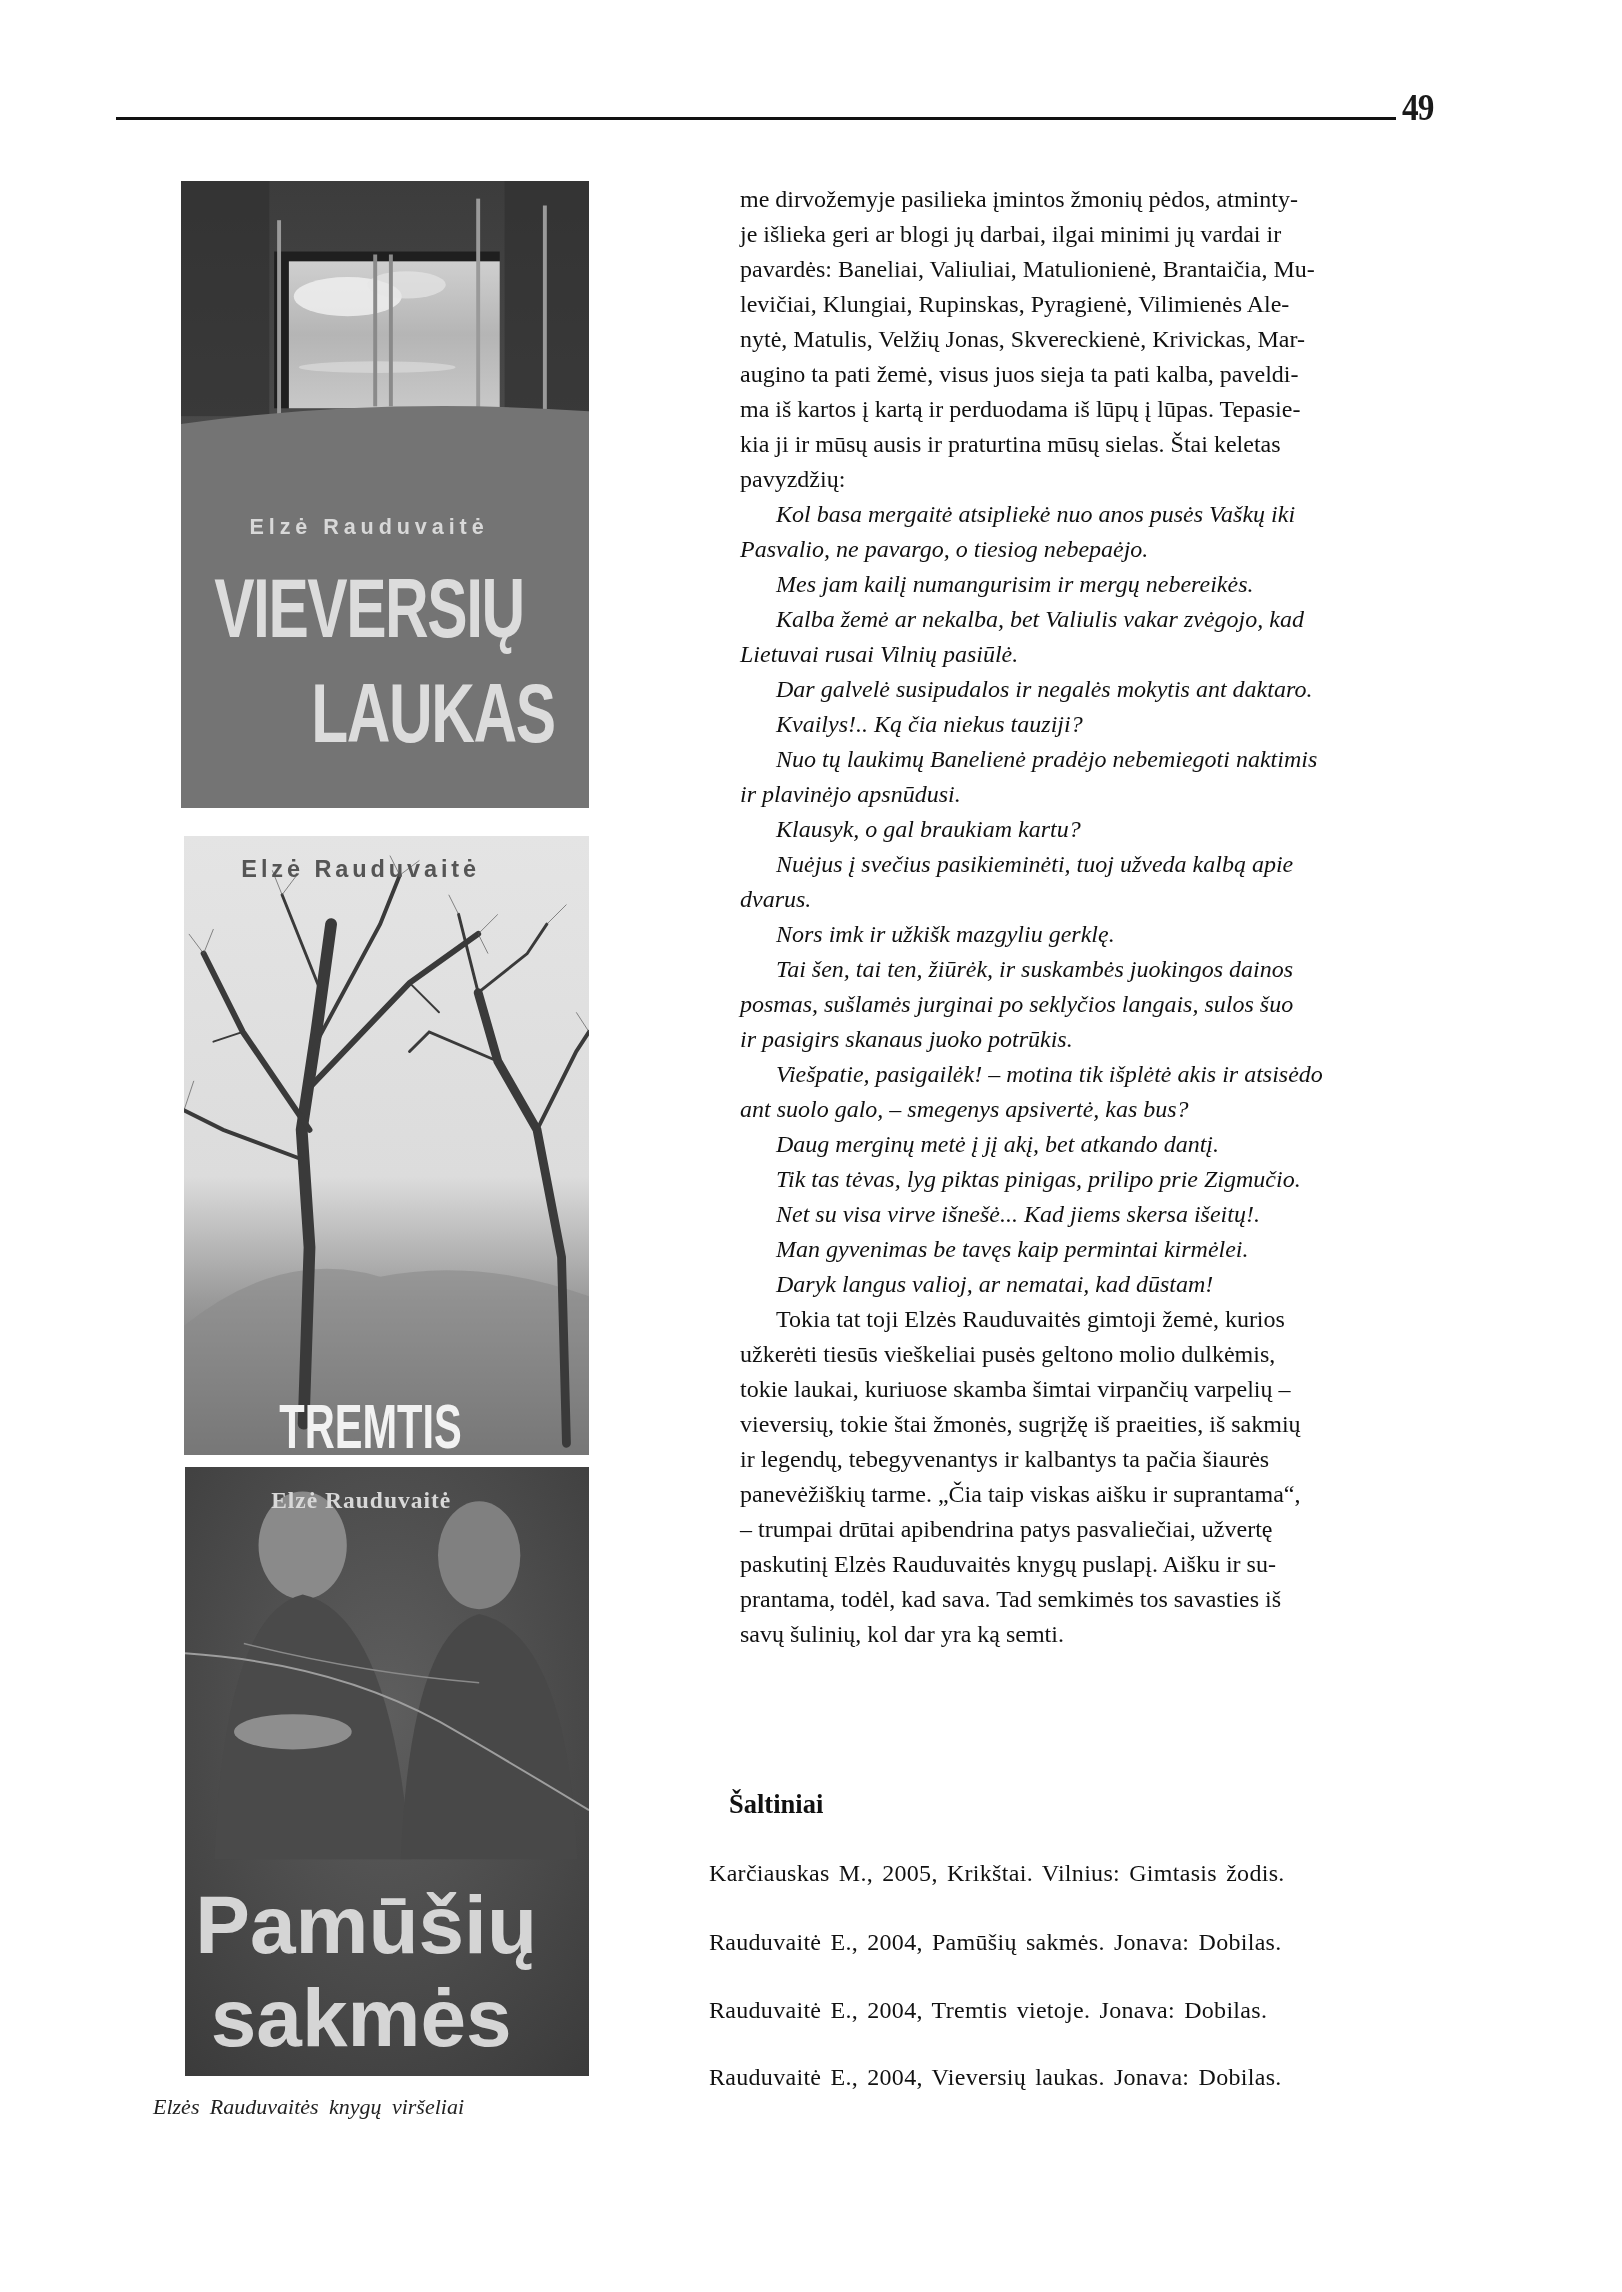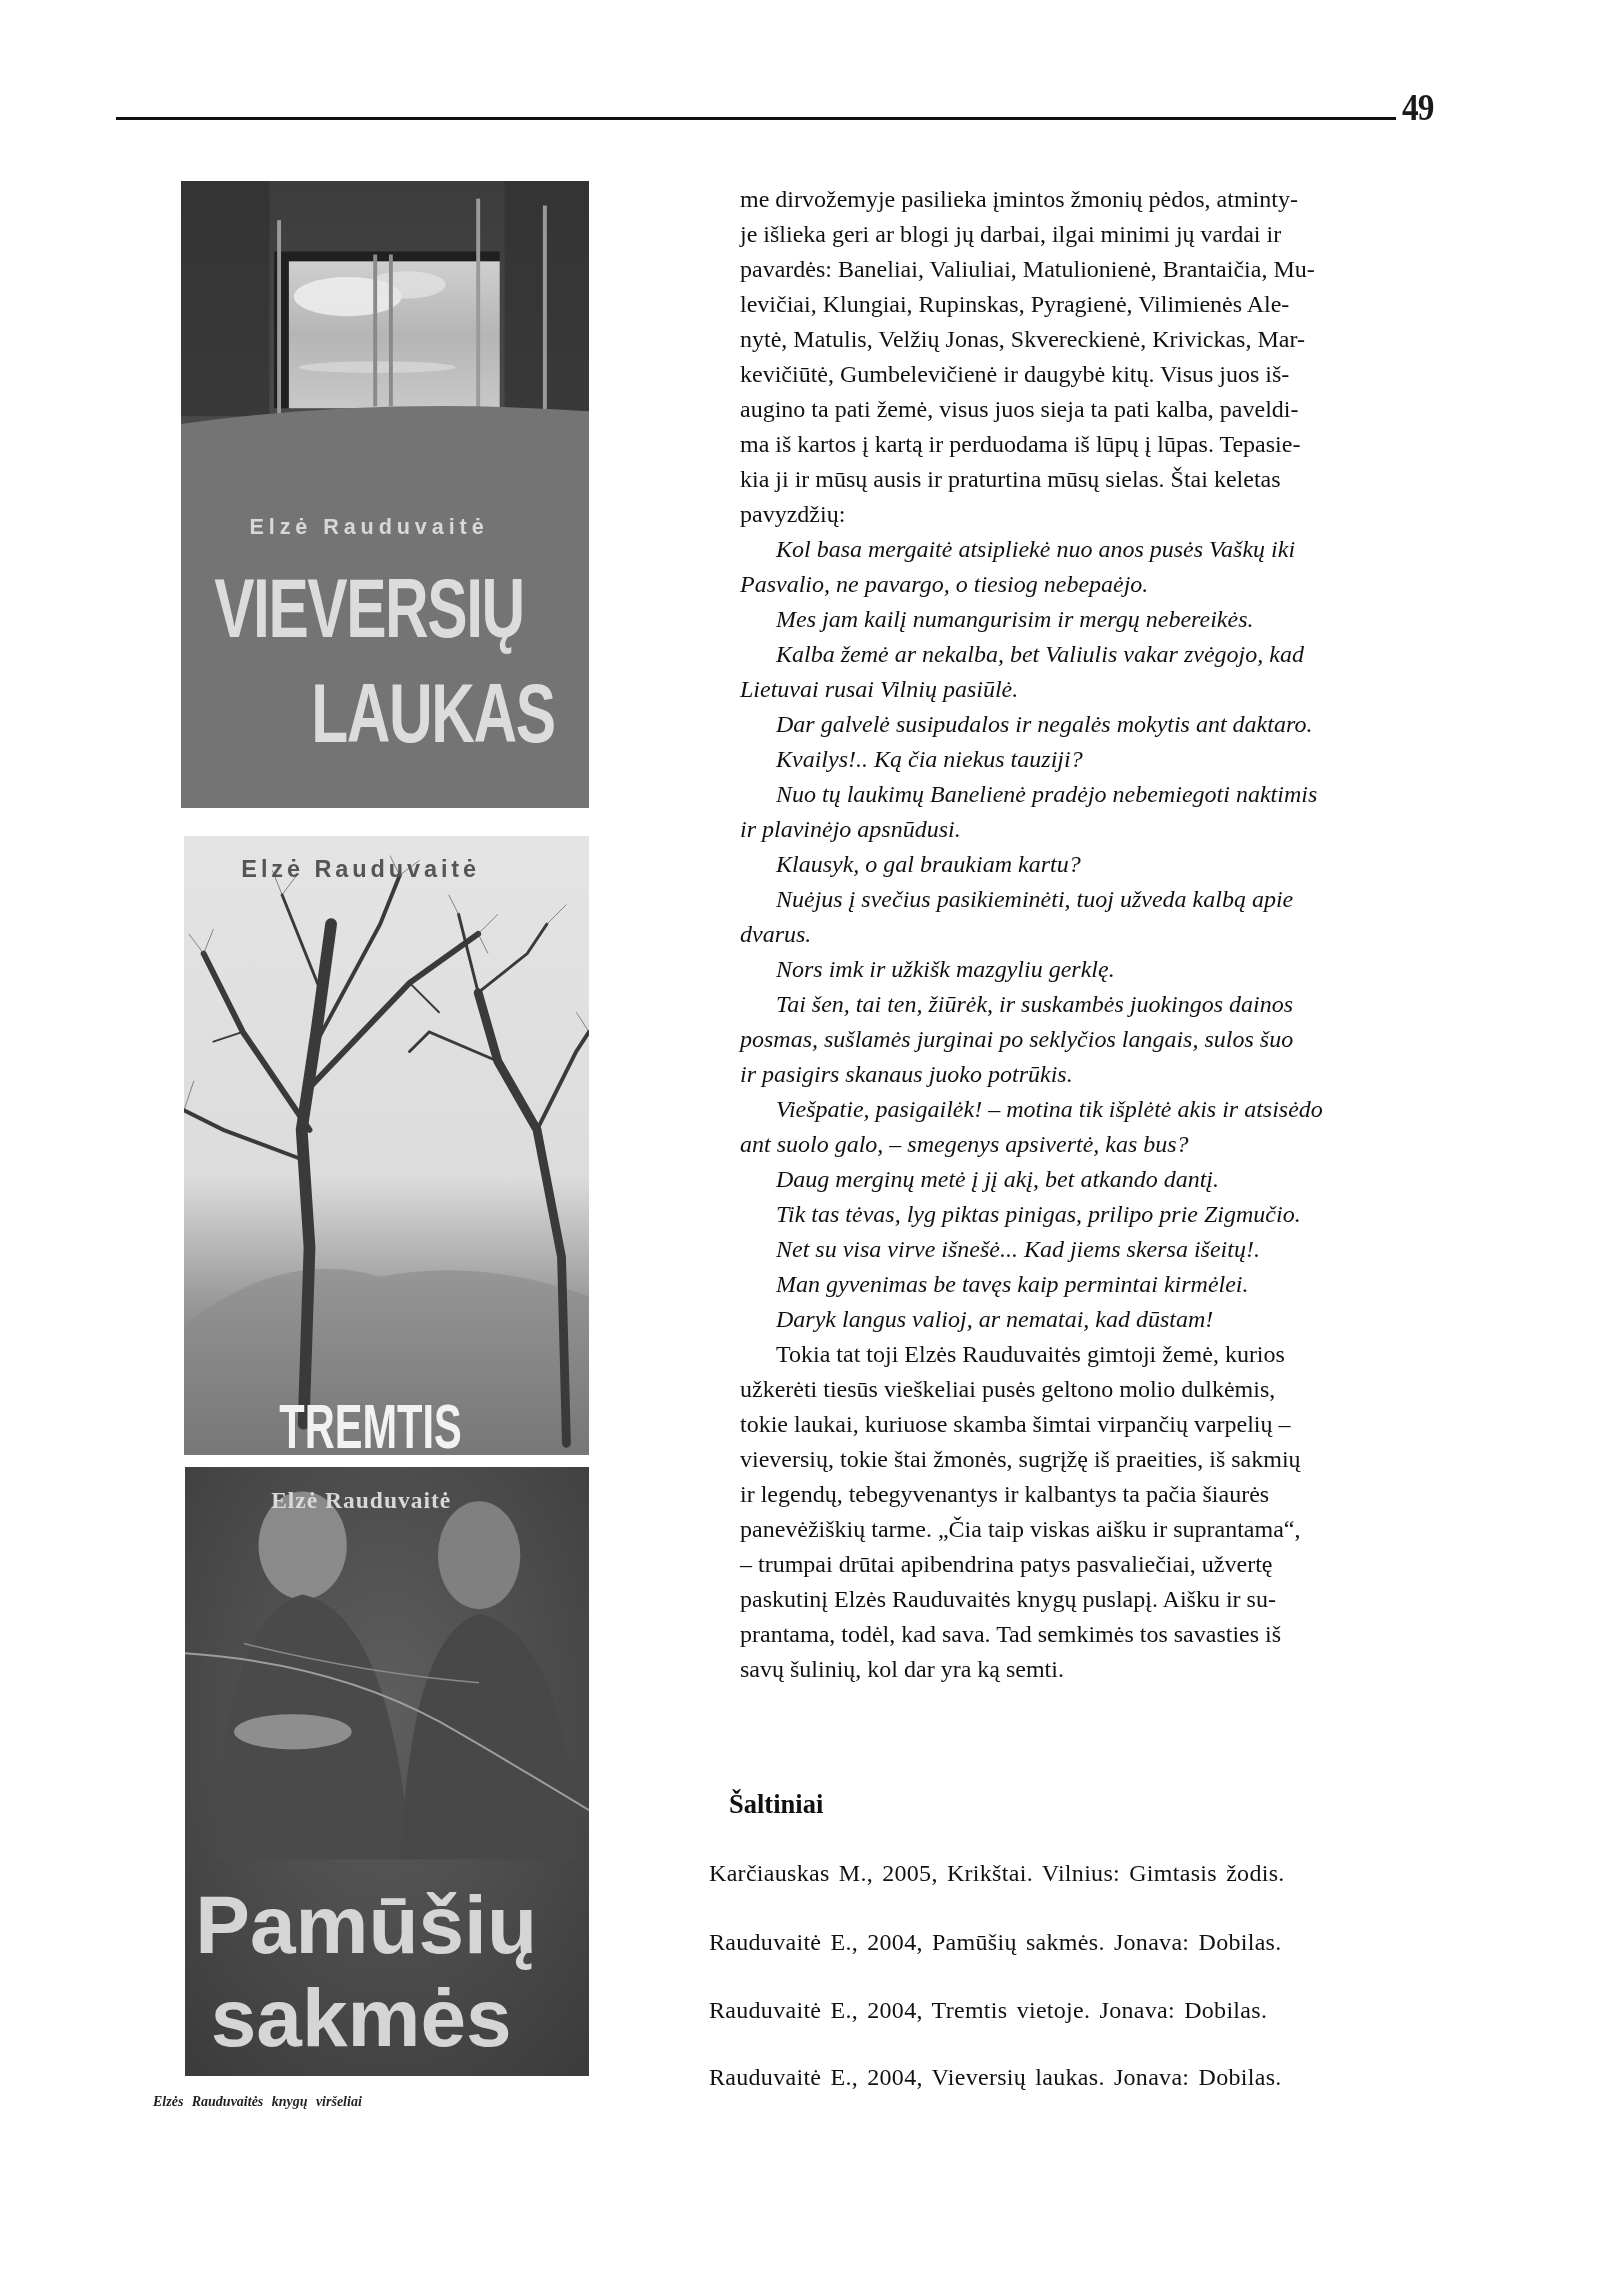--- a/index.html
+++ b/index.html
@@ -23,21 +23,21 @@
   #cover1 .cover-title.t1 { top: 385px; font-size: 84px; color: #dcdcdc; transform: scaleX(0.72); letter-spacing: -2px; line-height: 1; left: -29px; right: -29px; }
   #cover1 .cover-title.t2 { top: 490px; font-size: 84px; color: #dcdcdc; transform: scaleX(0.72); letter-spacing: -2px; line-height: 1; left: 69px; right: -59px; }
 
   #cover2 .cover-author { top: 19.6px; font-size: 23.5px; color: #555; letter-spacing: 3.9px; left: -19.6px; }
   #cover2 .cover-title { top: 559px; font-size: 63px; color: #f2f2f2; transform: scaleX(0.66); letter-spacing: 0px; line-height: 1; left: -59px; right: -59px; word-spacing: 17.6px; }
 
   #cover3 .cover-author { top: 19.6px; font-size: 23.5px; color: #d8d8d8; font-family: "Liberation Serif", serif; letter-spacing: 1px; left:-19.6px; }
   #cover3 .cover-title.t1 { top: 417px; font-size: 82px; color: #d5d5d5; line-height: 1; left: -9.8px; }
   #cover3 .cover-title.t2 { top: 510px; font-size: 82px; color: #d5d5d5; line-height: 1; left: -19.6px; }
 
-  .caption { position: absolute; left: 153px; top: 2094px; font-size: 14px; font-style: italic; word-spacing: 4.9px; color: #222; font-weight: bold; }
+  .caption { position: absolute; left: 153px; top: 2094px; font-size: 22px; font-style: italic; word-spacing: 4.9px; color: #222; }
 
   
   .text-col { position: absolute; left: 709px; top: 182px; width: 741px; font-size: 24px; line-height: 35px; margin-left: 31px; }
   .text-col p { margin: 0; text-align: justify; text-align-last: left; }
   .text-col .line { display: block; white-space: nowrap; }
   .quote { font-style: italic; }
   .indent { text-indent: 36px; }
 
   .sources-heading { position: absolute; left: 729px; top: 1789px; font-size: 26.5px; font-weight: bold; text-align: right; }
   .source { position: absolute; left: 709px; font-size: 24px; letter-spacing: 0.3px; word-spacing: 2.9px; }
@@ -146,21 +146,20 @@
 
 <div class="caption">Elzės Rauduvaitės knygų viršeliai</div>
 
 <div class="text-col">
   <p>
     <span class="line">me dirvožemyje pasilieka įmintos žmonių pėdos, atminty-</span>
     <span class="line">je išlieka geri ar blogi jų darbai, ilgai minimi jų vardai ir</span>
     <span class="line">pavardės: Baneliai, Valiuliai, Matulionienė, Brantaičia, Mu-</span>
     <span class="line">levičiai, Klungiai, Rupinskas, Pyragienė, Vilimienės Ale-</span>
     <span class="line">nytė, Matulis, Velžių Jonas, Skvereckienė, Krivickas, Mar-</span>
-    <span class="line">kevičiūtė, Gumbelevičienė ir daugybė kitų. Visus juos iš-</span>
     <span class="line">augino ta pati žemė, visus juos sieja ta pati kalba, paveldi-</span>
     <span class="line">ma iš kartos į kartą ir perduodama iš lūpų į lūpas. Tepasie-</span>
     <span class="line">kia ji ir mūsų ausis ir praturtina mūsų sielas. Štai keletas</span>
     <span class="line">pavyzdžių:</span>
   </p>
 
   <div id="quotes">
       <p class="quote">
         <span class="line indent">Kol basa mergaitė atsipliekė nuo anos pusės Vaškų iki</span>
         <span class="line">Pasvalio, ne pavargo, o tiesiog nebepaėjo.</span>

